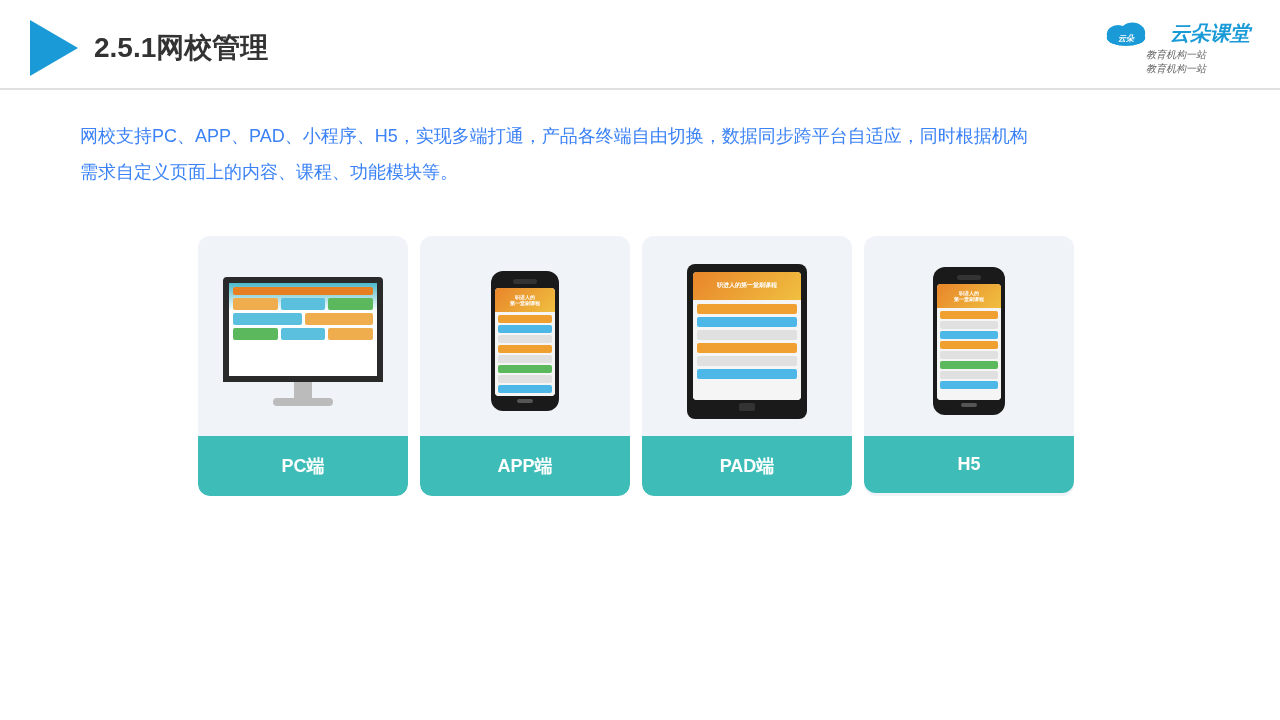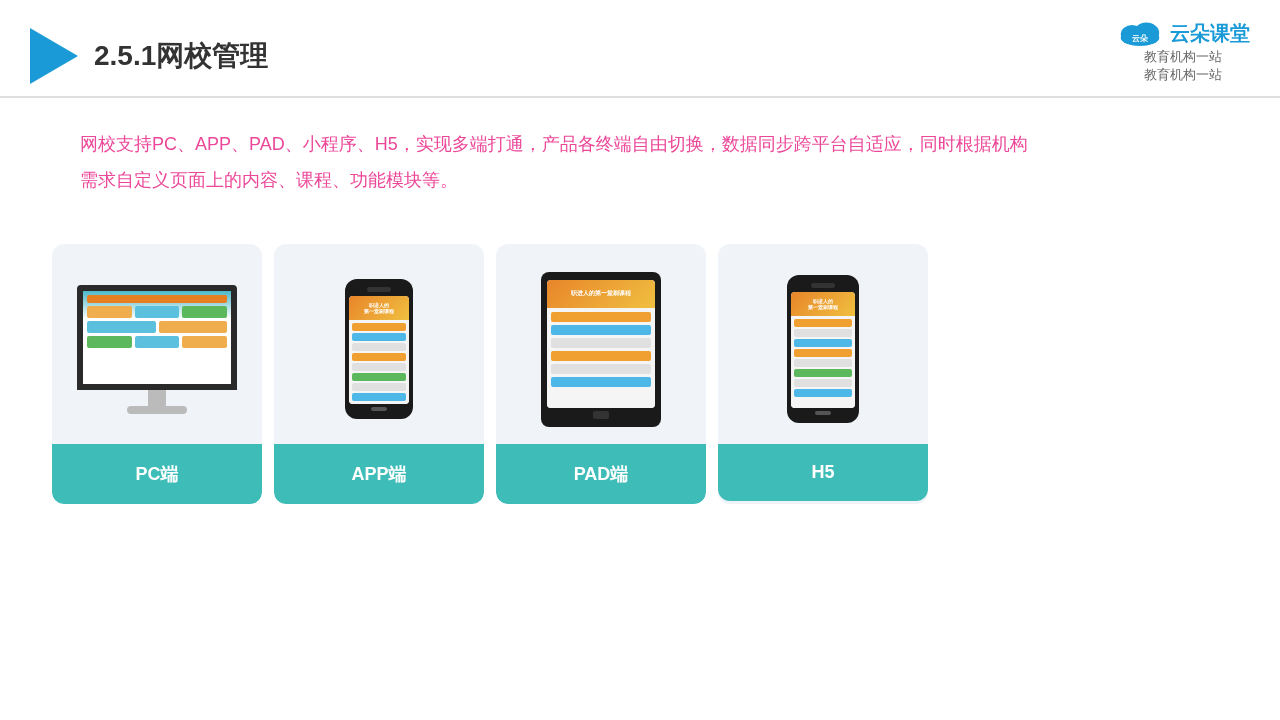--- a/index.html
+++ b/index.html
@@ -38,49 +38,52 @@
       color: #333;
     }
     .header-right {
       display: flex;
       flex-direction: column;
       align-items: center;
     }
     .cloud-logo {
       display: flex;
       align-items: center;
-      gap: 6px;
+      gap: 20px;
+      font-style: italic;
     }
     .cloud-icon-svg {
       width: 48px;
       height: 30px;
     }
     .brand-name {
       font-size: 20px;
       font-weight: 700;
       color: #1a9ad7;
     }
     .brand-sub {
-      font-size: 13px;
+      font-size: 10px;
       color: #666;
       text-align: center;
       line-height: 1.4;
+      font-style: italic;
     }
 
     
     .description {
       padding: 28px 80px 0 80px;
       font-size: 18px;
       line-height: 2;
-      color: #ec4899;
+      color: #3b82f6;
     }
 
     
     .cards-container {
       display: flex;
+      justify-content: center;
       gap: 12px;
       padding: 36px 60px 0 52px;
       margin-top: 10px;
     }
 
     .device-card {
       background: #f0f4f8;
       border-radius: 12px;
       width: 210px;
       display: flex;

